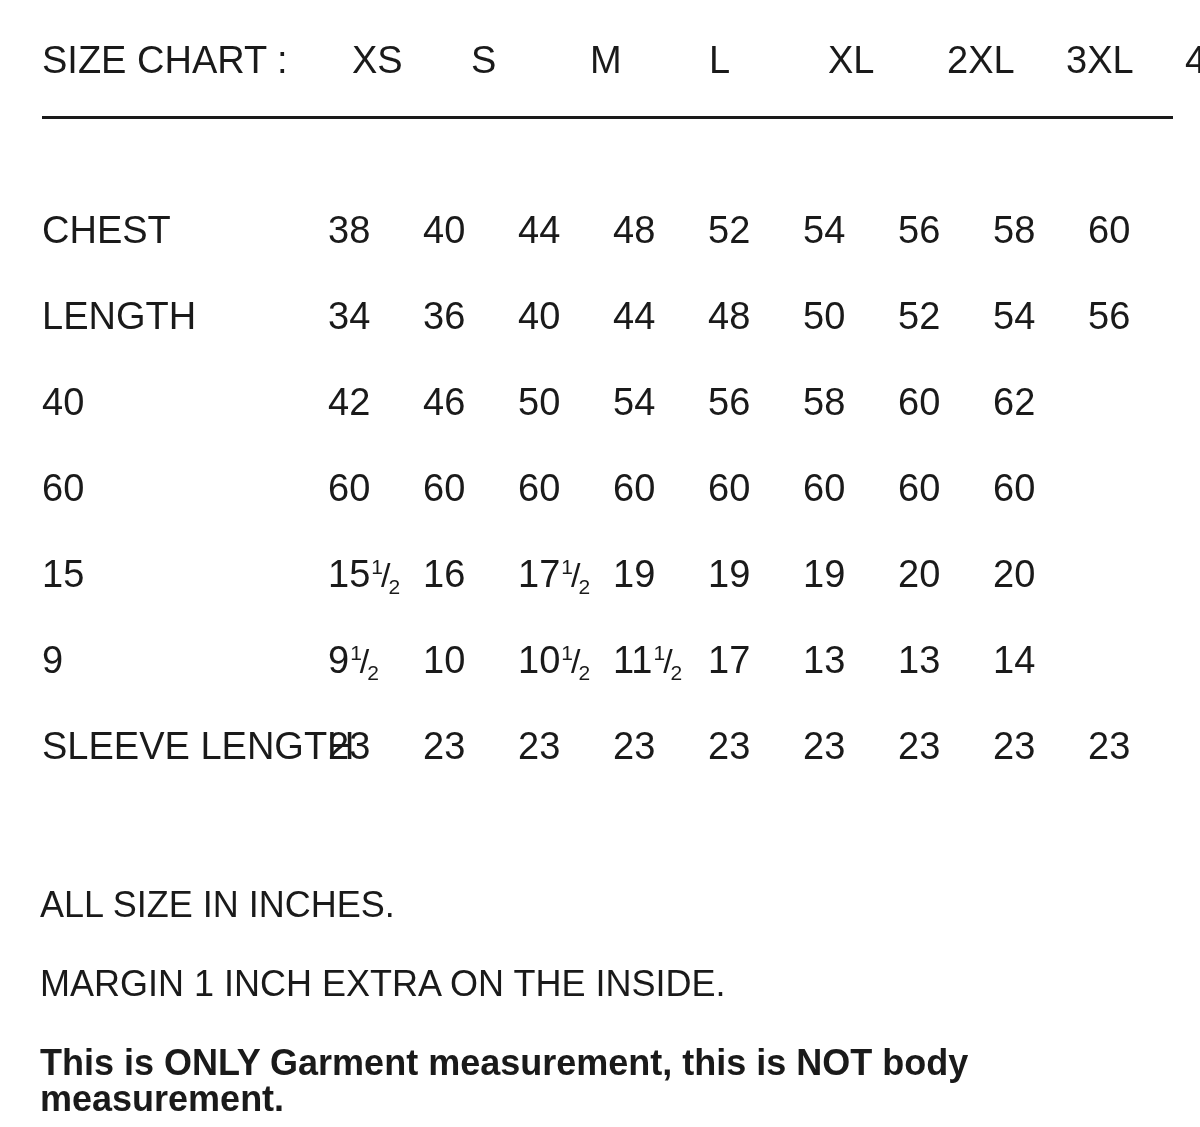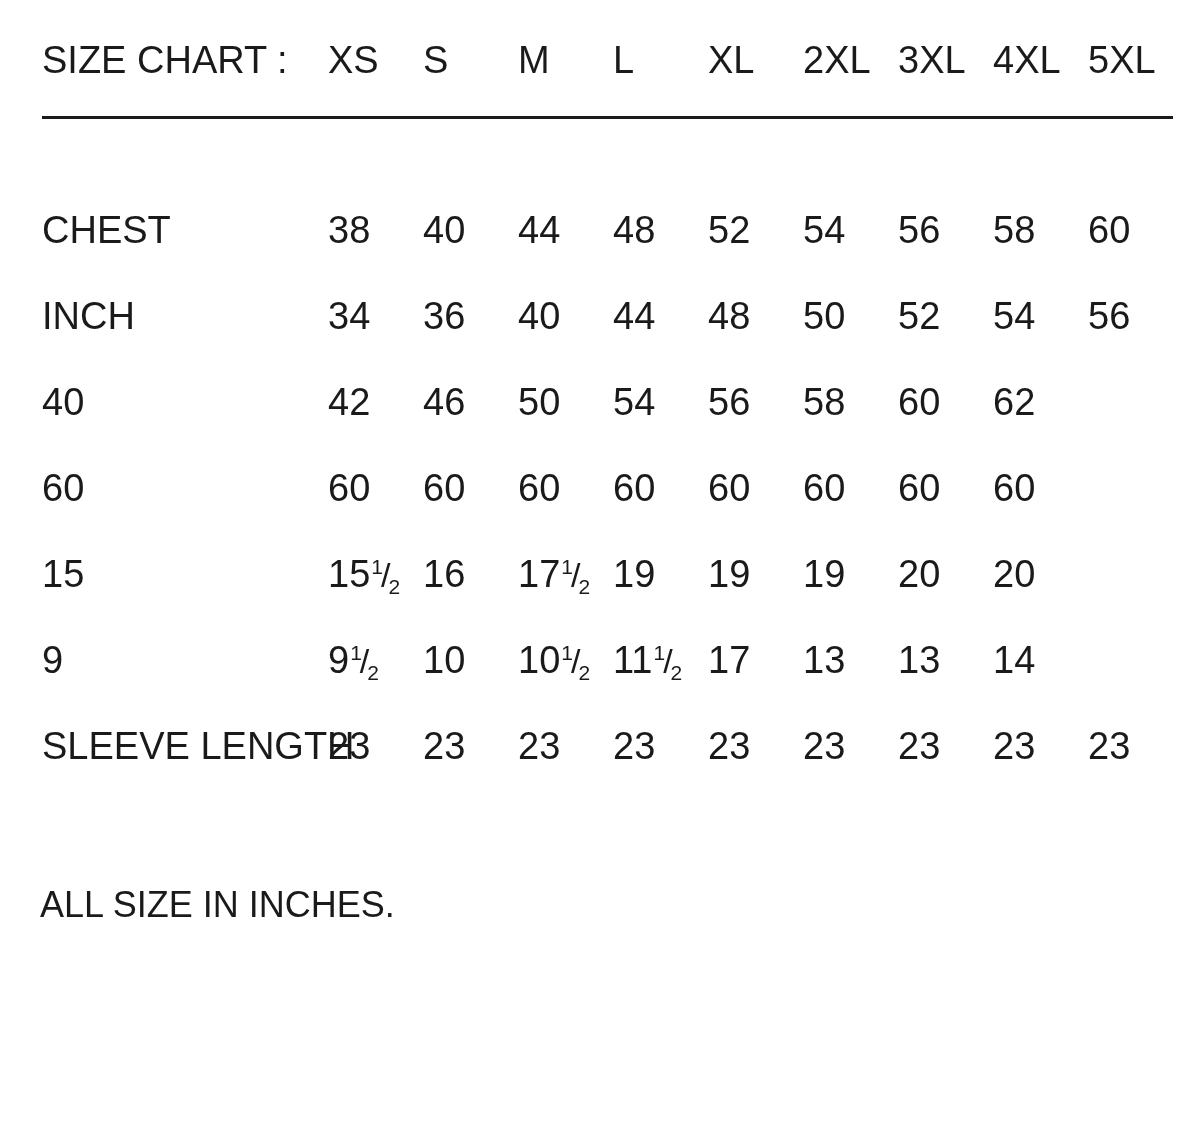--- a/index.html
+++ b/index.html
@@ -22,20 +22,21 @@
   }
   .grid {
     display: grid;
     grid-template-columns: 286px repeat(9, 95px);
     align-items: center;
   }
   .header-row {
     height: 40px;
     font-size: 38px;
     line-height: 40px;
+    gap: 24px;
   }
   .cell {
     white-space: nowrap;
     text-align: left;
   }
   .rule {
     width: 1131px;
     height: 3px;
     background: #1a1a1a;
     margin-top: 36px;
@@ -104,21 +105,21 @@
         <div class="cell val">40</div>
         <div class="cell val">44</div>
         <div class="cell val">48</div>
         <div class="cell val">52</div>
         <div class="cell val">54</div>
         <div class="cell val">56</div>
         <div class="cell val">58</div>
         <div class="cell val">60</div>
       </div>
       <div class="grid body-row">
-        <div class="cell label">INCH</div>
+        <div class="cell label">LENGTH</div>
         <div class="cell val">34</div>
         <div class="cell val">36</div>
         <div class="cell val">40</div>
         <div class="cell val">44</div>
         <div class="cell val">48</div>
         <div class="cell val">50</div>
         <div class="cell val">52</div>
         <div class="cell val">54</div>
         <div class="cell val">56</div>
       </div>
@@ -175,15 +176,17 @@
         <div class="cell val">23</div>
         <div class="cell val">23</div>
         <div class="cell val">23</div>
         <div class="cell val">23</div>
         <div class="cell val">23</div>
       </div>
     </div>
 
   <div class="notes">
     <p>ALL SIZE IN INCHES.</p>
+    <p>MARGIN 1 INCH EXTRA ON THE INSIDE.</p>
+    <p class="bold">This is ONLY Garment measurement, this is NOT body measurement.</p>
   </div>
 
 </div>
 
 </body></html>

